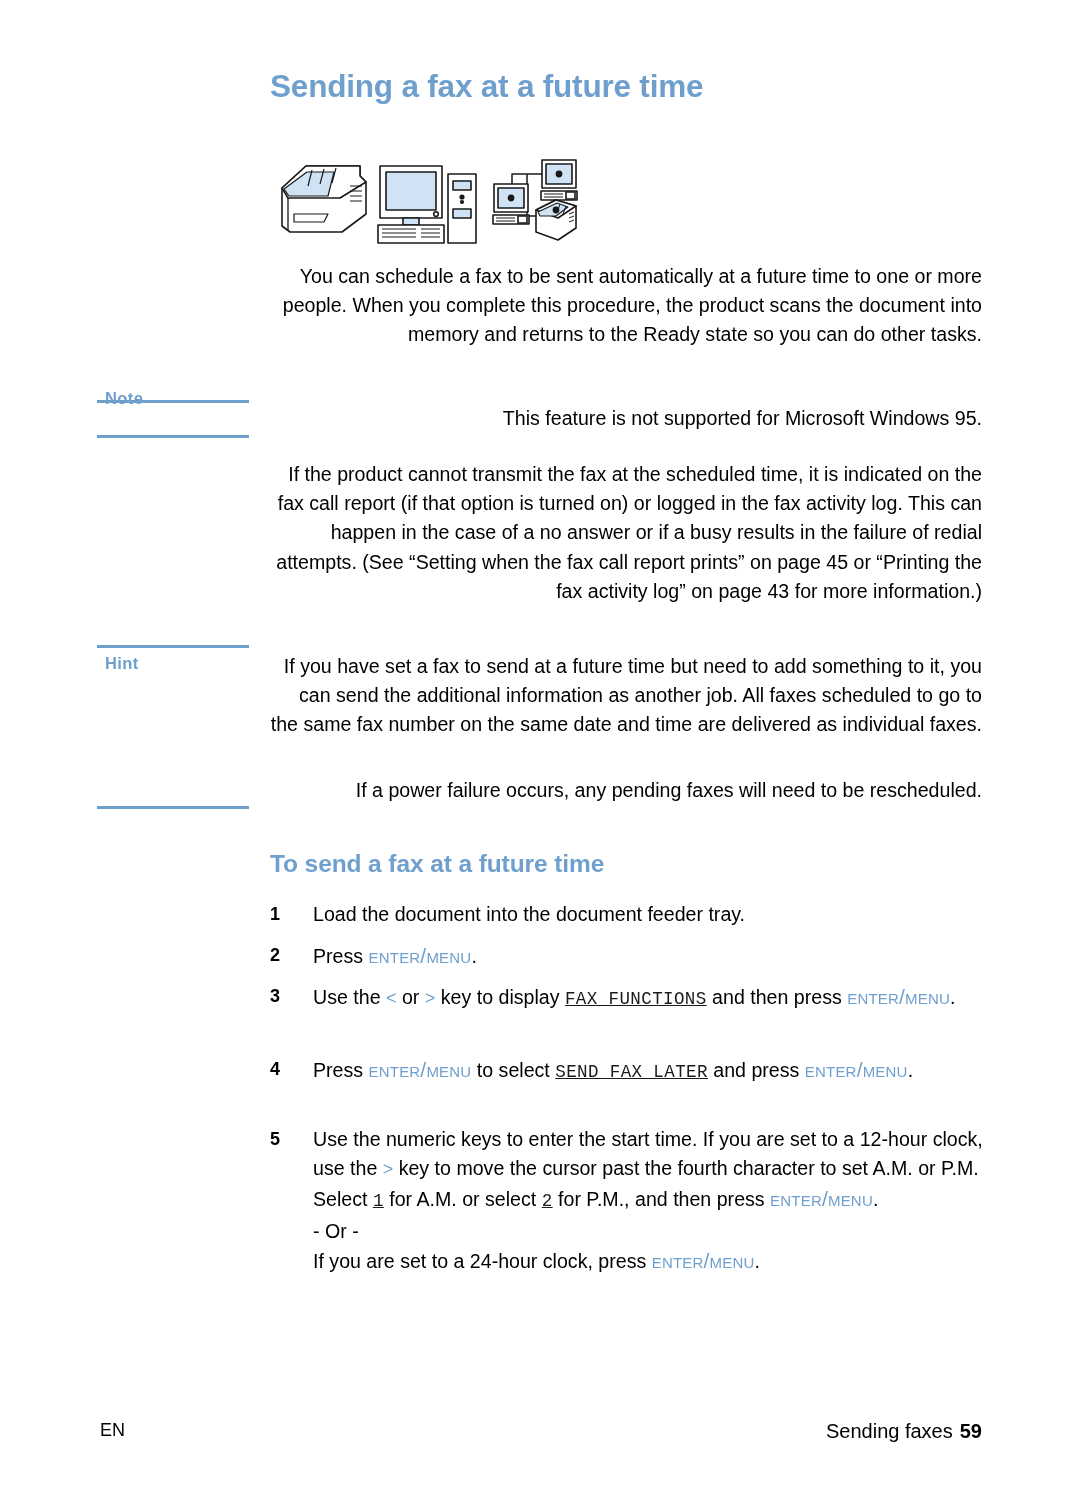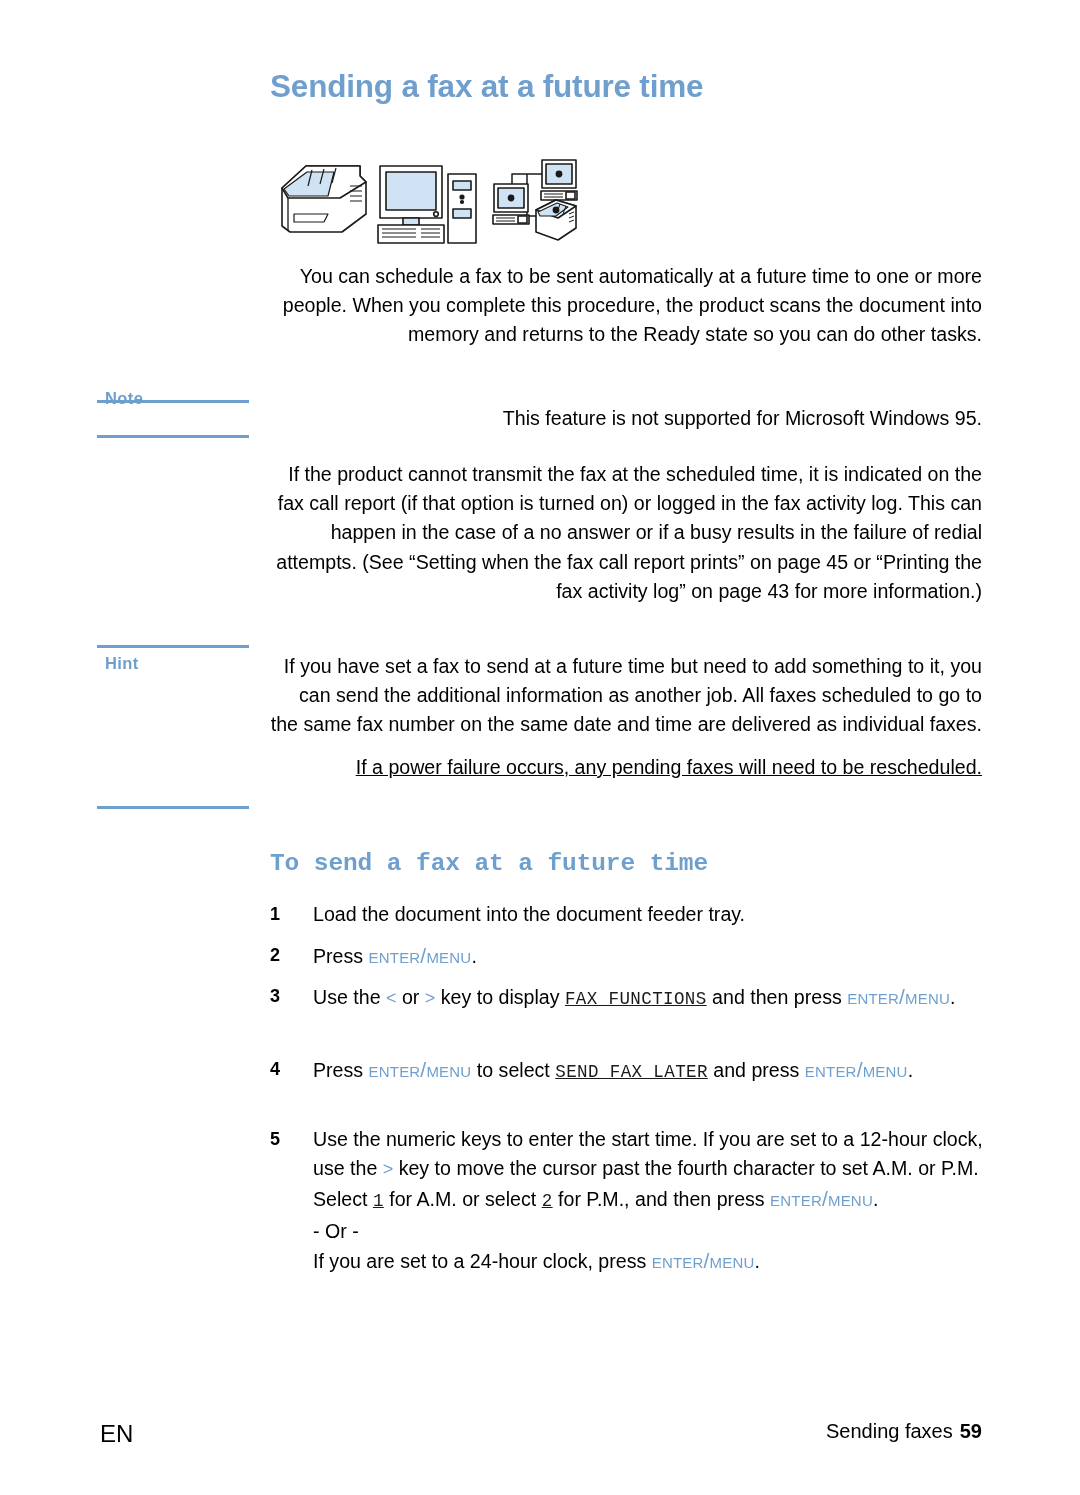--- a/index.html
+++ b/index.html
@@ -122,21 +122,21 @@
   .arrowkey {
     color: #6e9fcd;
     font-size: 18px;
   }
 
   
   .footer-left {
     position: absolute;
     left: 100px;
     top: 1420px;
-    font-size: 24px;
+    font-size: 18px;
     text-align: right;
   }
   .footer-right {
     position: absolute;
     right: 98px;
     top: 1420px;
     font-size: 20px;
     white-space: nowrap;
   }
   .footer-page {
@@ -220,23 +220,23 @@
 
   <div class="body-block" style="top:404px;">This feature is not supported for Microsoft Windows 95.</div>
 
   <div class="body-block" style="top:460px;">If the product cannot transmit the fax at the scheduled time, it is indicated on the fax call report (if that option is turned on) or logged in the fax activity log. This can happen in the case of a no answer or if a busy results in the failure of redial attempts. (See “Setting when the fax call report prints” on page 45 or “Printing the fax activity log” on page 43 for more information.)</div>
 
   <div class="margin-rule" style="top:645px;"></div>
   <div class="margin-label" style="top:654px;">Hint</div>
   <div class="margin-rule" style="top:806px;"></div>
 
   <div class="body-block" style="top:652px;">If you have set a fax to send at a future time but need to add something to it, you can send the additional information as another job. All faxes scheduled to go to the same fax number on the same date and time are delivered as individual faxes.</div>
-  <div class="body-block" style="top:753px;text-decoration:underline;">If a power failure occurs, any pending faxes will need to be rescheduled.</div>
-
-  <div class="sub-heading" style="top:850px;font-family:Liberation Mono, monospace;">To send a fax at a future time</div>
+  <div class="body-block" style="top:776px;">If a power failure occurs, any pending faxes will need to be rescheduled.</div>
+
+  <div class="sub-heading" style="top:850px;">To send a fax at a future time</div>
 
   <div id="steps-container">
       <div class="step" style="top: 900px;">
         <div class="step-num">1</div>
         <div class="step-text"><span>Load the document into the document feeder tray.</span></div>
       </div>
       <div class="step" style="top: 941px;">
         <div class="step-num">2</div>
         <div class="step-text"><span>Press </span><span class="key">Enter/Menu</span><span>.</span></div>
       </div>

